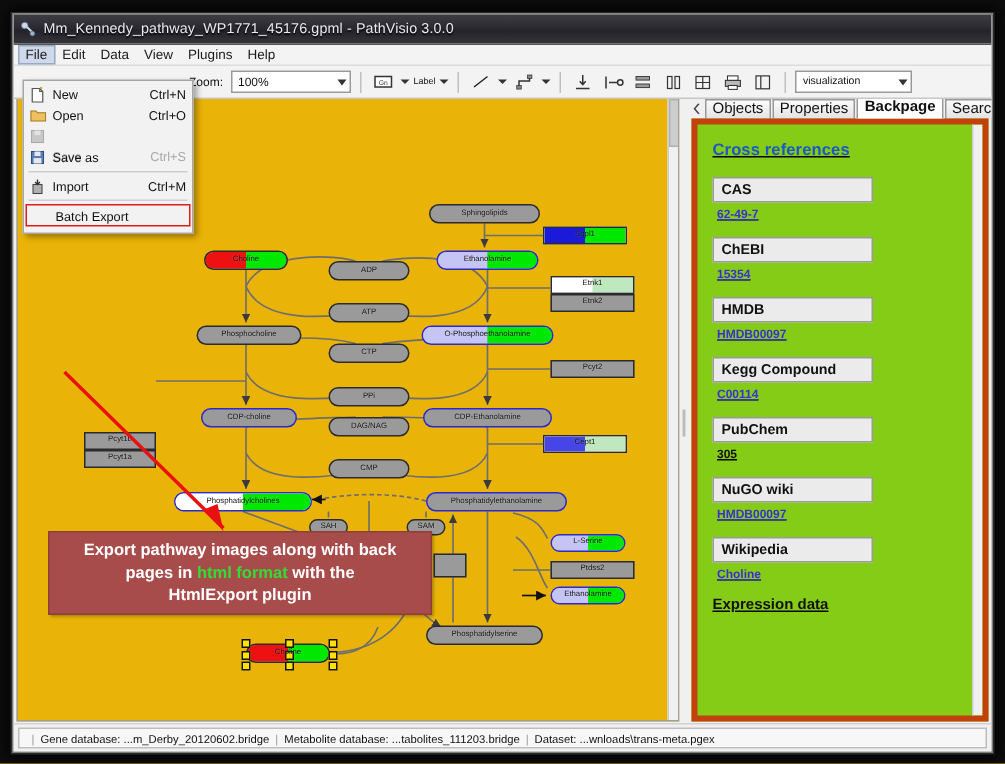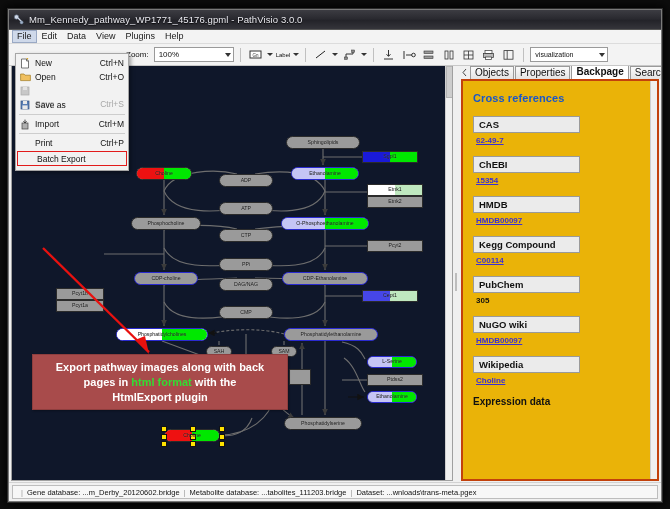--- a/index.html
+++ b/index.html
@@ -87,21 +87,21 @@
   .dd-sep{height:1px;background:#cdcdcd;margin:2px 3px;}
   .dd-sub-arrow{width:0;height:0;border-top:3px solid transparent;border-bottom:3px solid transparent;border-left:4px solid #333;}
   .dd-highlight{
     border:1.5px solid #e21b1b;margin:1px 1px;height:13px;
   }
 
   
   .workarea{position:absolute;left:0;top:53px;right:0;bottom:18px;background:#f0f0f0;}
   .canvas-pane{
     position:absolute;left:2px;top:2px;width:440px;bottom:2px;
-    background:#0f172a;border:1px solid #a0a0a0;overflow:hidden;
+    background:#eab308;border:1px solid #a0a0a0;overflow:hidden;
   }
   .canvas-inner{position:absolute;left:0;top:0;width:440px;height:416px;}
 
   .splitter{position:absolute;left:444px;top:2px;width:6px;bottom:2px;background:#f0f0f0;}
   .splitter .grip{position:absolute;left:2px;top:50%;width:2px;height:18px;background:#bdbdbd;}
 
   
   .side-pane{
     position:absolute;left:450px;top:2px;right:2px;bottom:2px;background:#f0f0f0;
   }
@@ -110,22 +110,22 @@
     padding-left:11px;
   }
   .tab{
     font-size:10px;padding:1px 4px 1px 4px;border:1px solid #9a9a9a;border-bottom:none;
     background:linear-gradient(to bottom,#fbfbfb,#e3e3e3);margin-right:1px;color:#111;
     line-height:10px;white-space:nowrap;
   }
   .tab.sel{background:#fff;font-weight:bold;padding:2px 4px 2px 4px;position:relative;z-index:3;}
   .tab-scroll{position:absolute;left:2px;top:2px;width:7px;height:10px;display:flex;align-items:center;justify-content:center;}
   .backpage{
-    position:absolute;left:2px;top:14px;right:0;bottom:0;background:#eab308;border:2px solid #c2410c;
-    overflow:hidden;padding:0;
+    position:absolute;left:2px;top:14px;right:0;bottom:0;background:#84cc16;border:4px solid #c2410c;
+    overflow:hidden;padding:0;text-decoration:underline;
   }
   .bp-inner{padding:9px 10px 0 10px;}
   .bp-title{
     color:#1a57c8;font-size:11px;font-weight:bold;margin:2px 0 12px 0;letter-spacing:.1px;
   }
   .xref-box{
     border:1px solid #9a9a9a;background:#ebebeb;padding:2px 5px;display:inline-block;min-width:95px;
     font-size:9.5px;font-weight:bold;color:#111;margin-bottom:3px;
   }
   .xref-val{font-size:8px;margin:0 0 11px 3px;}
@@ -334,25 +334,20 @@
         <span class="dd-ico">
           <svg width="10" height="11" viewBox="0 0 10 11">
               <rect x="2" y="4" width="6" height="6" fill="#b0b0b0" stroke="#444" stroke-width=".7"></rect>
               <path d="M5 0.6 L5 3.6 M3.4 2.3 L5 4 L6.6 2.3" stroke="#333" stroke-width=".9" fill="none"></path>
             </svg>
         </span>
         <span class="dd-lab">Import</span>
         <span class="dd-acc">Ctrl+M</span>
       </div>
       <div class="dd-sep"></div>
-      <div class="dd-row">
-        <span class="dd-ico"></span>
-        <span class="dd-lab">Print</span>
-        <span class="dd-acc">Ctrl+P</span>
-      </div>
       <div class="dd-row dd-highlight">
         <span class="dd-ico"></span>
         <span class="dd-lab">Batch Export</span>
       </div>
     </div>
 
     <div class="workarea">
 
       <div class="canvas-pane">
         <div class="canvas-inner" id="canvas-inner">

